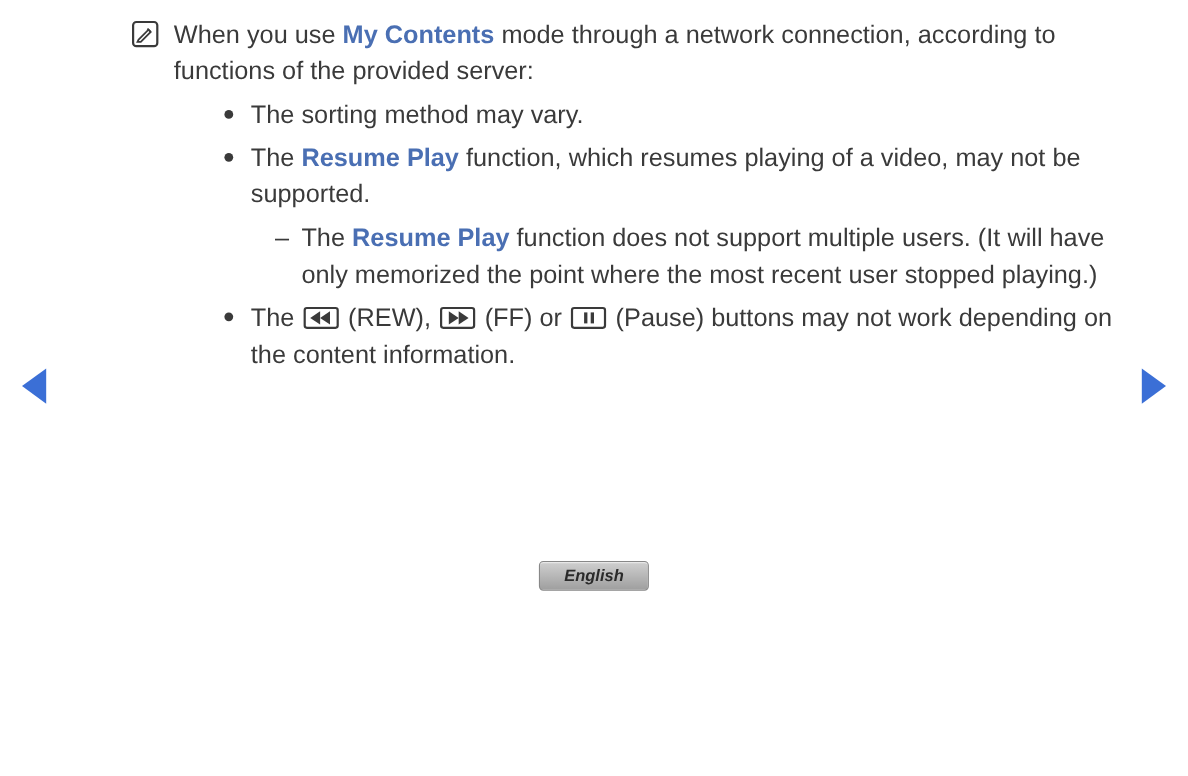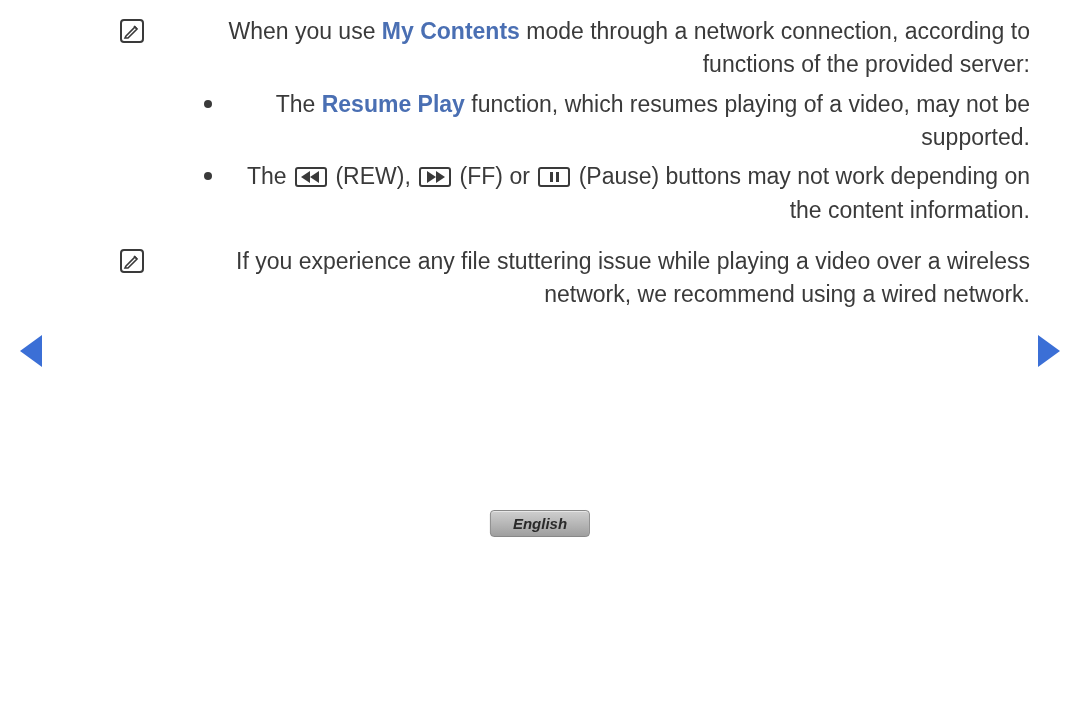--- a/index.html
+++ b/index.html
@@ -10,21 +10,20 @@
     background: #ffffff;
     font-family: Arial, Helvetica, sans-serif;
     color: #3a3a3a;
     position: relative;
     overflow: hidden;
   }
   .page {
     position: relative;
     width: 1080px;
     height: 545px;
-    text-align: right;
   }
   .content {
     position: absolute;
     left: 120px;
     top: 15px;
     width: 910px;
   }
   .note-block {
     display: flex;
     align-items: flex-start;
@@ -171,51 +170,46 @@
             <path d="M3 14 L12 5 L14 7 L5 16 L2 16 Z" fill="none" stroke="#3a3a3a" stroke-width="1.6"></path>
             <path d="M11 4 L14 7" stroke="#3a3a3a" stroke-width="1.6"></path>
           </svg>
         </div>
       </div>
       <div class="note-text">
         <span>When you use </span><span class="highlight">My Contents</span><span> mode through a network connection, according to functions of the provided server:</span>
 
         <ul class="bullets">
           <li>
+            <span>The sorting method may vary.</span>
+          </li>
+          <li>
             <span>The </span><span class="highlight">Resume Play</span><span> function, which resumes playing of a video, may not be supported.</span>
+            <ul class="dashes">
+              <li>
+                <span>The </span><span class="highlight">Resume Play</span><span> function does not support multiple users. (It will have only memorized the point where the most recent user stopped playing.)</span>
+              </li>
+            </ul>
           </li>
           <li>
             <span>The </span><span class="btn-icon"><svg width="28" height="16" viewBox="0 0 28 16">
                   <polygon points="13,2 4,8 13,14" fill="#3a3a3a"></polygon>
                   <polygon points="22,2 13,8 22,14" fill="#3a3a3a"></polygon>
                 </svg></span><span> (REW), </span><span class="btn-icon"><svg width="28" height="16" viewBox="0 0 28 16">
                   <polygon points="6,2 15,8 6,14" fill="#3a3a3a"></polygon>
                   <polygon points="15,2 24,8 15,14" fill="#3a3a3a"></polygon>
                 </svg></span><span> (FF) or </span><span class="btn-icon"><svg width="28" height="16" viewBox="0 0 28 16">
                   <rect x="10" y="3" width="3" height="10" fill="#3a3a3a"></rect>
                   <rect x="16" y="3" width="3" height="10" fill="#3a3a3a"></rect>
                 </svg></span><span> (Pause) buttons may not work depending on the content information.</span>
           </li>
         </ul>
       </div>
     </div>
 
-    <div class="note-block">
-      <div class="note-icon-box">
-        <div class="note-icon">
-          <svg width="18" height="18" viewBox="0 0 18 18">
-            <path d="M3 14 L12 5 L14 7 L5 16 L2 16 Z" fill="none" stroke="#3a3a3a" stroke-width="1.6"></path>
-            <path d="M11 4 L14 7" stroke="#3a3a3a" stroke-width="1.6"></path>
-          </svg>
-        </div>
-      </div>
-      <div class="note-text">
-        <span>If you experience any file stuttering issue while playing a video over a wireless network, we recommend using a wired network.</span>
-      </div>
-    </div>
 
   </div>
 
   <div class="lang-button">
     <span>English</span>
   </div>
 
 </div>
 
 </body></html>

